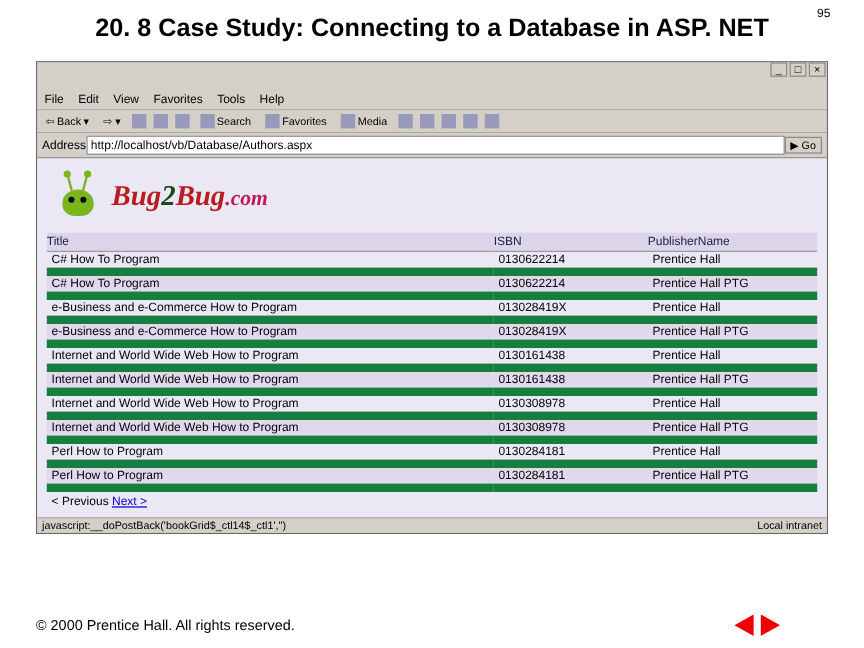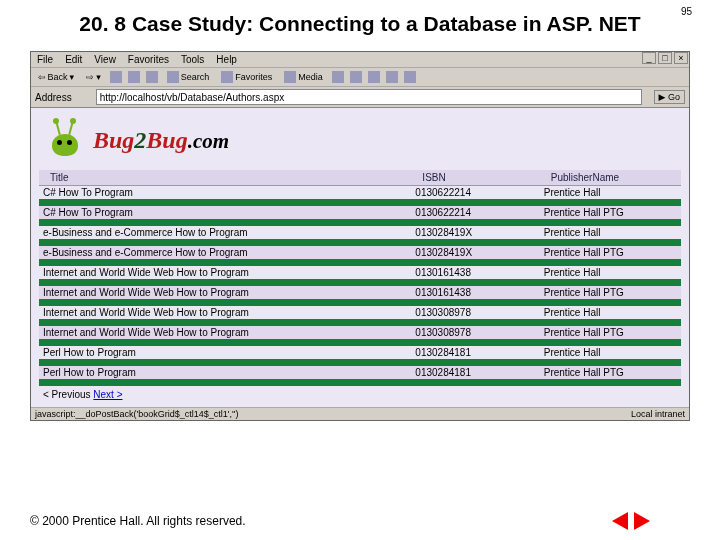--- a/index.html
+++ b/index.html
@@ -6,42 +6,42 @@
   body { width: 720px; height: 540px; background: #fff; font-family: Arial, sans-serif; position: relative; overflow: hidden; }
   .page-num { position: absolute; top: 6px; right: 28px; font-size: 10px; }
   .slide-title { text-align: center; font-weight: bold; font-size: 21px; padding: 11px 60px 8px; line-height: 1.25; }
   .browser { margin: 6px 30px 0; border: 1px solid #666; background: #d4d0c8; font-size: 10px; }
   .titlebar { background: linear-gradient(#0a246a,#3b6ea5); color: #fff; height: 18px; display: flex; align-items: center; padding: 0 4px; }
   .titlebar .icon { width: 12px; height: 12px; background: #fff; margin-right: 4px; }
   .titlebar-text { font-weight: bold; flex: 1; font-size: 10px; }
   .win-btns { display: flex; gap: 2px; position: absolute; right: 32px; }
   .win-btns span { width: 14px; height: 12px; background: #d4d0c8; border: 1px solid #888; font-size: 9px; text-align: center; line-height: 10px; }
   .menubar { display: flex; gap: 12px; padding: 2px 6px; background: #d4d0c8; border-bottom: 1px solid #aaa; }
-  .menubar span { font-size: 10px; }
+  .menubar span { font-size: 10px; margin-top: 24px; }
   .toolbar { display: flex; align-items: center; gap: 6px; padding: 2px 4px; background: #d4d0c8; border-bottom: 1px solid #aaa; }
   .tb-btn { font-size: 9px; padding: 1px 3px; display: flex; align-items: center; gap: 2px; }
   .tb-icon { width: 12px; height: 12px; background: #99b; display: inline-block; }
-  .addrbar { display: flex; align-items: center; padding: 2px 4px; background: #d4d0c8; border-bottom: 1px solid #888; gap: 12px; }
+  .addrbar { display: flex; align-items: center; padding: 2px 4px; background: #d4d0c8; border-bottom: 1px solid #888; gap: 0; }
   .addrbar label { font-size: 10px; }
-  .addrbar input { flex: 1; font-size: 10px; height: 16px; padding: 0 3px; border: 1px solid #888; background: #fff; margin-left: 12px; }
+  .addrbar input { flex: 1; font-size: 10px; height: 16px; padding: 0 3px; border: 1px solid #888; background: #fff; }
   .go-btn { font-size: 9px; padding: 1px 4px; background: #d4d0c8; border: 1px solid #888; }
   .content { background: #ece7f4; padding: 6px 8px 4px; }
   .logo { display: flex; align-items: center; gap: 6px; padding: 6px 4px 10px; }
   .bug { width: 44px; height: 40px; position: relative; }
   .bug .head { width: 26px; height: 22px; background: #7ab51d; border-radius: 60% 60% 50% 50%; position: absolute; top: 14px; left: 9px; }
   .bug .eye { width: 5px; height: 5px; background: #000; border-radius: 50%; position: absolute; top: 20px; }
   .bug .eye.l { left: 14px; } .bug .eye.r { left: 24px; }
   .bug .ant { width: 2px; height: 14px; background: #7ab51d; position: absolute; top: 1px; }
   .bug .ant.l { left: 14px; transform: rotate(-15deg); } .bug .ant.r { left: 27px; transform: rotate(15deg); }
   .bug .ball { width: 6px; height: 6px; background: #7ab51d; border-radius: 50%; position: absolute; top: -2px; }
   .bug .ball.l { left: 10px; } .bug .ball.r { left: 27px; }
   .logo-text { font-family: "Comic Sans MS", cursive; font-weight: bold; font-size: 24px; font-style: italic; }
-  .logo-text .b { color: #b91c1c; } .logo-text .n { color: #1a4a1a; } .logo-text .c { color: #000000; font-size: 21px; margin-top: 21px; }
+  .logo-text .b { color: #b91c1c; } .logo-text .n { color: #1a4a1a; } .logo-text .c { color: #be185d; font-size: 18px; margin-top: 21px; }
   table { width: 100%; border-collapse: collapse; font-size: 10px; }
-  th { text-align: left; padding: 2px 11px; border-bottom: 1px solid #99a; font-weight: normal; color: #224; background: #dcd5ea; }
+  th { text-align: left; padding: 2px 0; border-bottom: 1px solid #99a; font-weight: normal; color: #224; background: #dcd5ea; }
   td { padding: 1px 4px; border-bottom: 7px solid #15803d; }
   tr.alt td { background: #e0d9ee; }
   .pager { padding: 3px 4px; font-size: 10px; }
   .pager a { color: #00c; }
   .status { display: flex; background: #d4d0c8; border-top: 1px solid #aaa; padding: 1px 4px; font-size: 9px; }
   .status .left { flex: 1; }
   .footer { position: absolute; bottom: 10px; left: 30px; right: 30px; display: flex; align-items: center; font-size: 12px; }
   .footer-text { flex: 1; }
   .nav-tri { display: flex; gap: 6px; margin-right: 40px; }
   .tri { width: 0; height: 0; border-top: 9px solid transparent; border-bottom: 9px solid transparent; }

